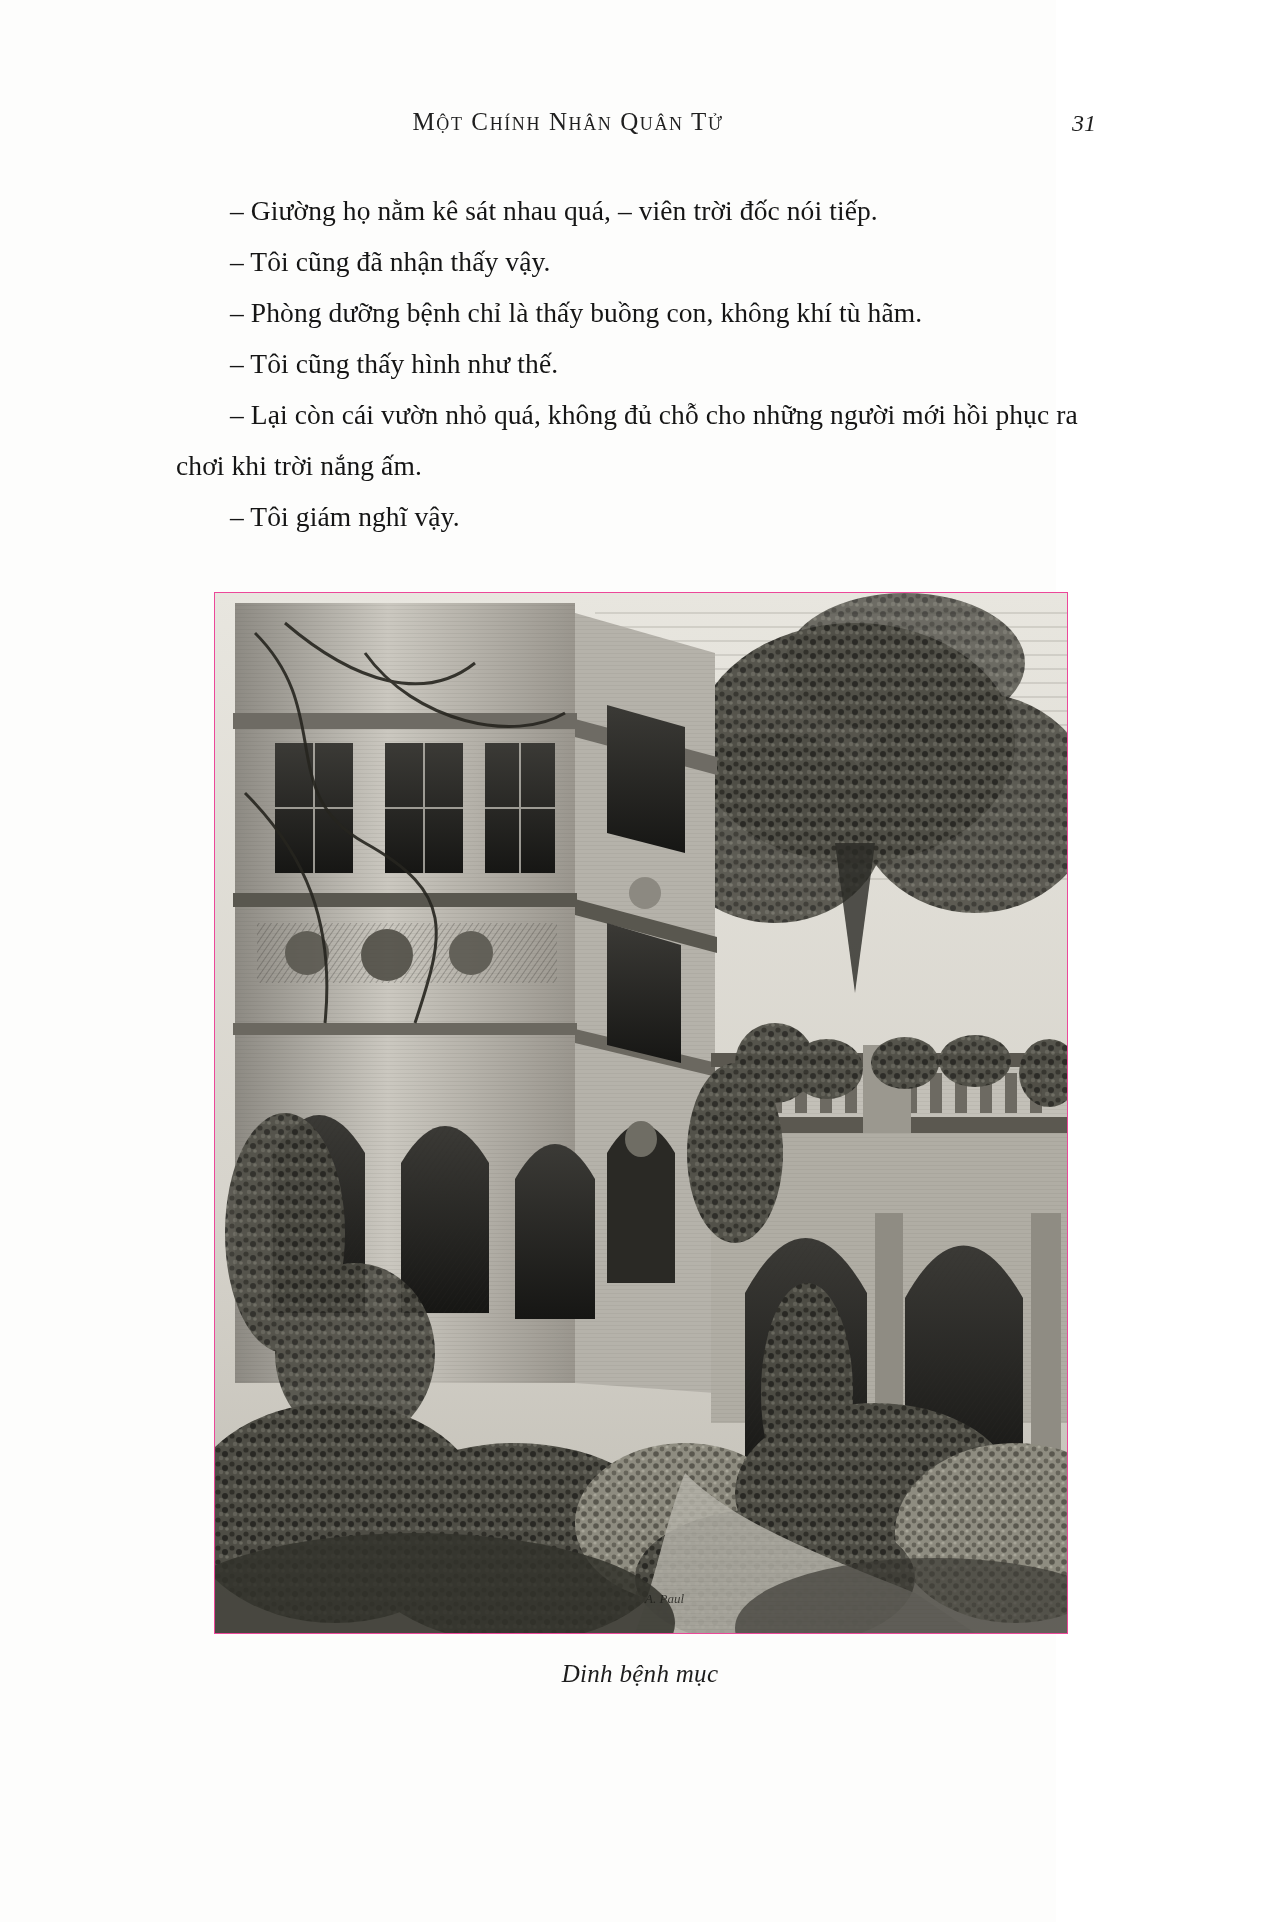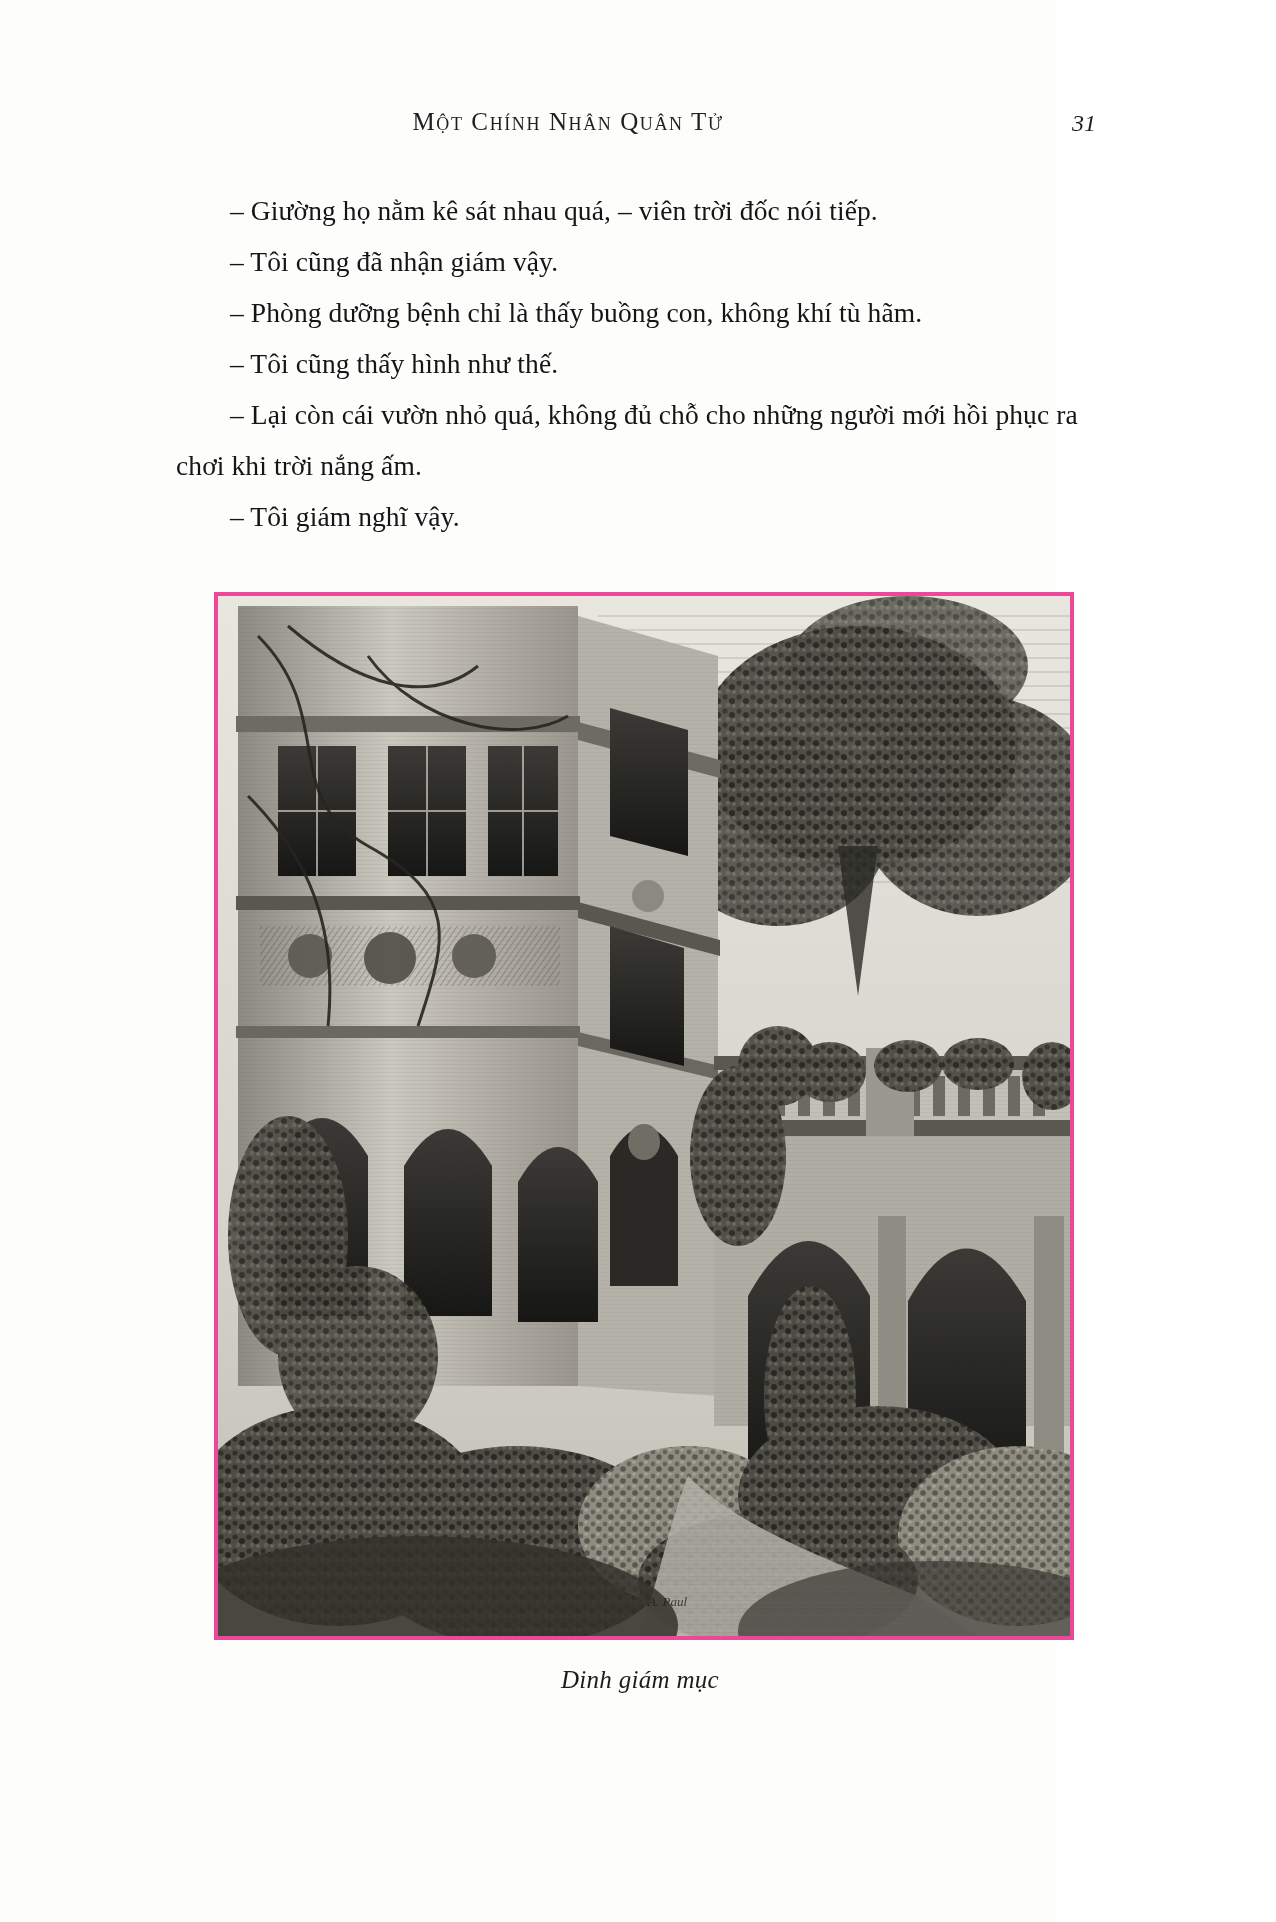--- a/index.html
+++ b/index.html
@@ -79,21 +79,21 @@
   
   .figure {
     position: absolute;
     left: 214px;
     top: 592px;
     width: 852px;
   }
   .plate {
     width: 852px;
     height: 1040px;
-    border: 4px solid #ec4899;
+    border: 1px solid #ec4899;
     background: #d946ef;
     position: relative;
     overflow: hidden;
   }
   .plate svg { display: block; width: 100%; height: 100%; }
 
   .fig-caption {
     margin-top: 26px;
     text-align: center;
     font-style: italic;
@@ -107,21 +107,21 @@
 
 <div class="page">
 
   <div class="running-head">
     <div class="running-title">Một Chính Nhân Quân Tử</div>
     <div class="page-number">31</div>
   </div>
 
   <div class="body-text">
     <p class="para">– Giường họ nằm kê sát nhau quá, – viên trời đốc nói tiếp.</p>
-    <p class="para">– Tôi cũng đã nhận giám vậy.</p>
+    <p class="para">– Tôi cũng đã nhận thấy vậy.</p>
     <p class="para">– Phòng dưỡng bệnh chỉ là thấy buồng con, không khí tù hãm.</p>
     <p class="para">– Tôi cũng thấy hình như thế.</p>
     <p class="para hang">– Lại còn cái vườn nhỏ quá, không đủ chỗ cho những người mới hồi phục ra chơi khi trời nắng ấm.</p>
     <p class="para">– Tôi giám nghĩ vậy.</p>
   </div>
 
   <div class="figure">
     <div class="plate">
       <svg viewBox="0 0 852 1040" preserveAspectRatio="none" aria-hidden="true">
         <defs>
@@ -301,16 +301,16 @@
 
         <path d="M470 880 C 520 930, 600 960, 700 1000 L 760 1040 L 420 1040 C 440 990, 450 930, 470 880 Z" fill="#b4b1a8" opacity="0.85"></path>
         <path d="M470 880 C 520 930, 600 960, 700 1000 L 760 1040 L 420 1040 C 440 990, 450 930, 470 880 Z" fill="url(#hatch)" opacity="0.35"></path>
 
         <ellipse cx="200" cy="1030" rx="260" ry="90" fill="#33322c" opacity="0.85"></ellipse>
         <ellipse cx="720" cy="1035" rx="200" ry="70" fill="#3a3933" opacity="0.7"></ellipse>
 
         <text x="430" y="1010" font-family="Liberation Serif, serif" font-size="13" fill="#1d1d19" opacity="0.8" font-style="italic">A. Paul</text>
       </svg>
     </div>
-    <div class="fig-caption">Dinh giám mục</div>
+    <div class="fig-caption">Dinh bệnh mục</div>
   </div>
 
 </div>
 
 </body></html>

